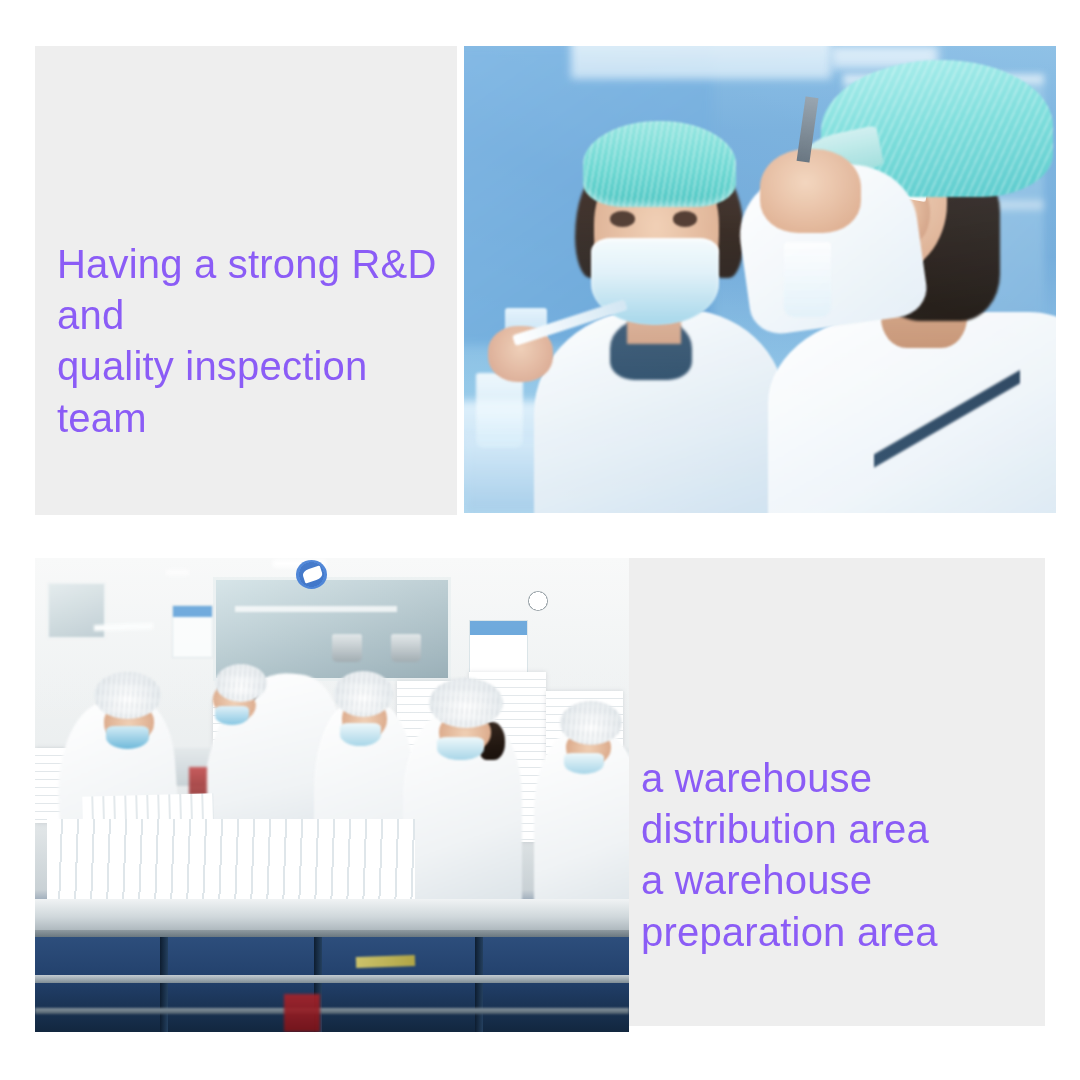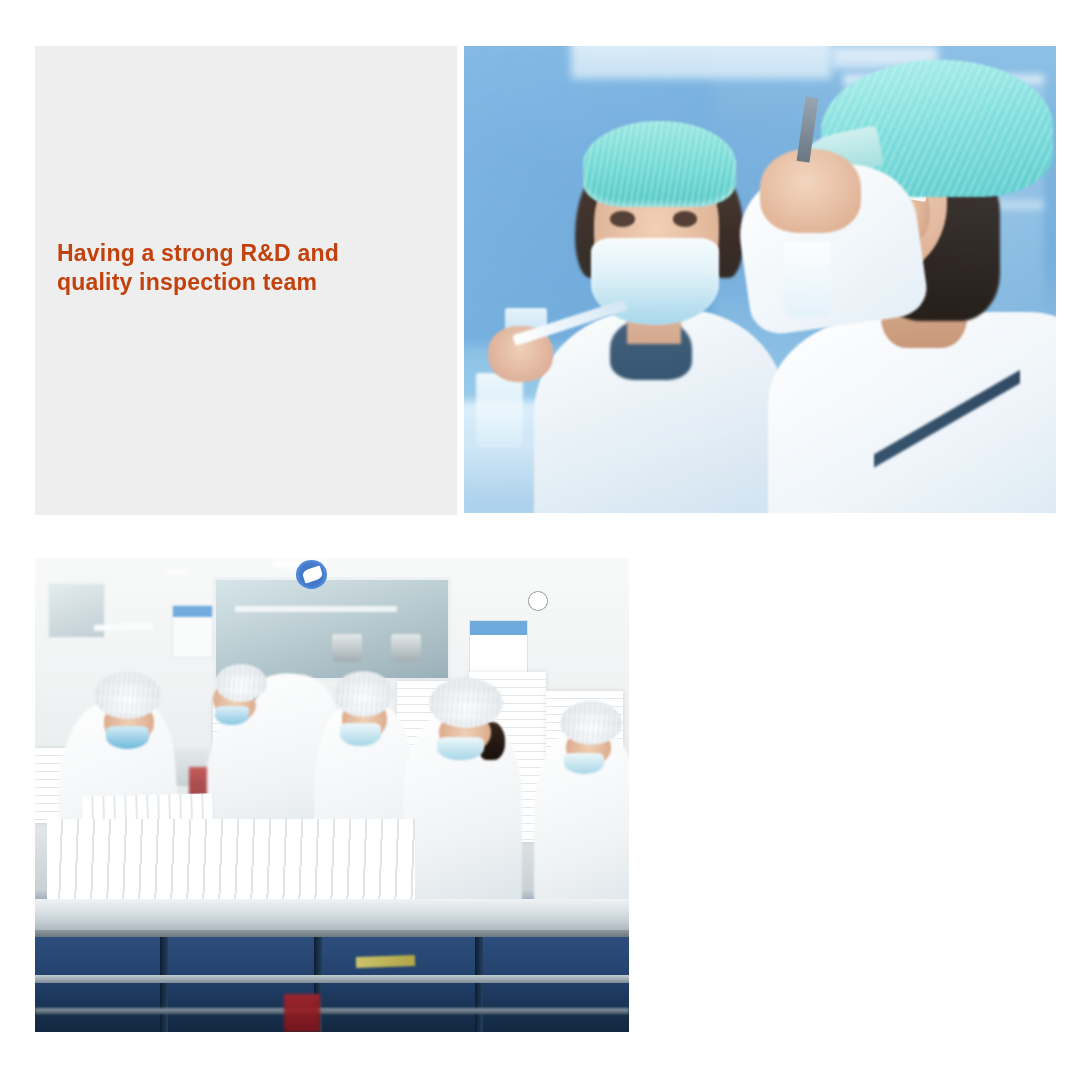--- a/index.html
+++ b/index.html
@@ -13,23 +13,23 @@
 
   
   .section-top { position: absolute; left: 0; top: 0; width: 1080px; height: 520px; }
   .panel-top-text {
     position: absolute; left: 35px; top: 46px;
     width: 422px; height: 469px;
     background: #eeeeee;
   }
   .caption {
     position: absolute;
-    color: #c2410c;
-    font-size: 23px;
-    font-weight: 700;
+    color: #8b5cf6;
+    font-size: 40px;
+    font-weight: 400;
     line-height: 1.28;
     letter-spacing: 0.2px;
     white-space: pre-line;
   }
   .caption-top { left: 22px; top: 193px; width: 390px; }
 
   .photo-top {
     position: absolute; left: 464px; top: 46px;
     width: 592px; height: 467px;
     overflow: hidden;
@@ -624,15 +624,19 @@
       <div class="p2-leg1"></div>
       <div class="p2-leg2"></div>
       <div class="p2-leg3"></div>
       <div class="p2-bar"></div>
       <div class="p2-yellow"></div>
       <div class="p2-bar2"></div>
       <div class="p2-red"></div>
       <div class="p2-haze"></div>
     </div>
 
+    <div class="panel-bottom-text">
+      <div class="caption caption-bottom">a warehouse distribution area
+a warehouse preparation area</div>
+    </div>
   </div>
 
 </div>
 
 </body></html>

